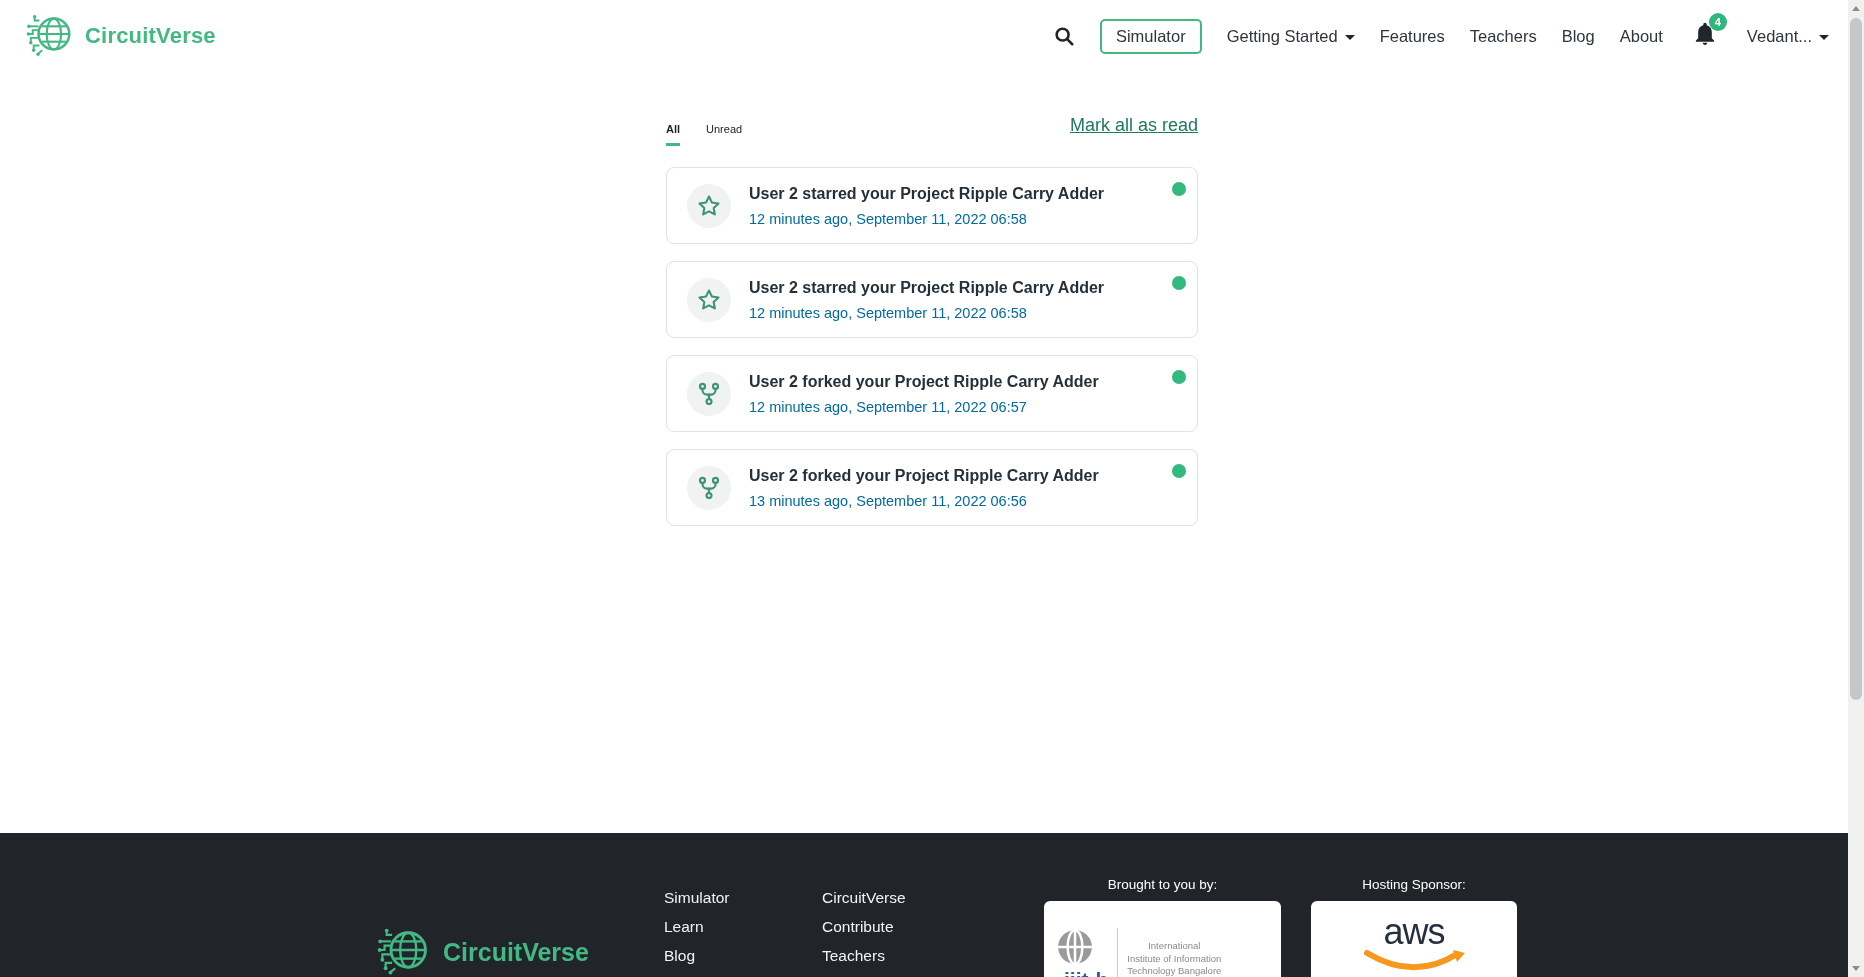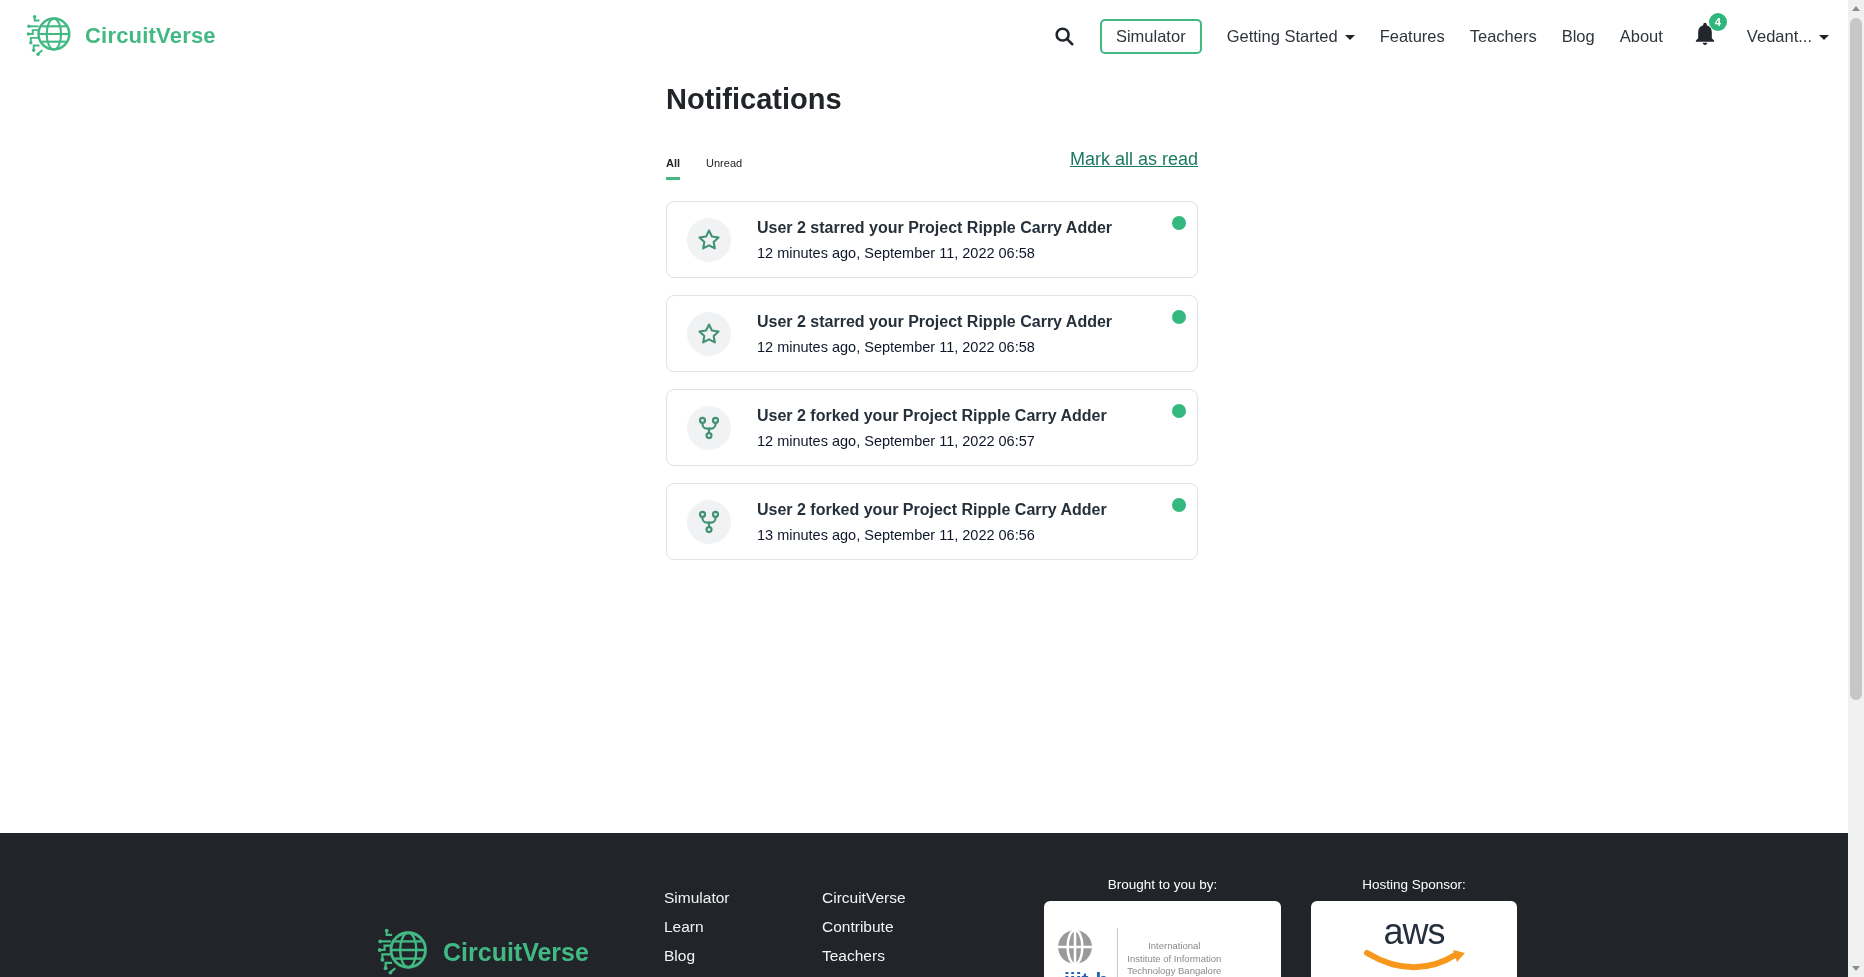--- a/index.html
+++ b/index.html
@@ -60,35 +60,35 @@
          border-bottom: 3px solid transparent; cursor: pointer; }
   .tab.active { font-weight: 700; border-bottom-color: #42b983; }
   .mark-all {
     margin-left: auto; font-size: 18px; color: #1d7a60;
     text-decoration: underline; cursor: pointer; padding-bottom: 10px;
   }
 
   .cards { margin-top: 21px; }
   .notif-card {
     position: relative;
-    display: flex; align-items: center; gap: 26px;
+    display: flex; align-items: center; gap: 18px;
     min-height: 77px;
     border: 1px solid #dfe3e8; border-radius: 8px;
     background: #fff;
     padding: 15px 20px;
     margin-bottom: 17px;
     cursor: pointer;
   }
   .notif-icon-circle {
     width: 44px; height: 44px; border-radius: 50%;
     background: #f1f2f3; flex: none;
     display: flex; align-items: center; justify-content: center;
   }
   .notif-title { font-size: 16px; font-weight: 600; color: #25303a; line-height: 20px; }
-  .notif-time { font-size: 14.5px; color: #0f172a; margin-top: 6px; line-height: 18px; }
+  .notif-time { font-size: 14.5px; color: #0369a1; margin-top: 6px; line-height: 18px; }
   .unread-dot {
     position: absolute; top: 14px; right: 11px;
     width: 14px; height: 14px; border-radius: 50%; background: #33b97d;
   }
 
   
   .footer {
     flex: none;
     height: 144px;
     background: #212529;
@@ -186,21 +186,20 @@
         <path d="M12 22.2c1.15 0 2.1-.95 2.1-2.1h-4.2c0 1.15.95 2.1 2.1 2.1zm6.3-6.3v-5.25c0-3.22-1.71-5.92-4.72-6.64V3.3c0-.87-.71-1.58-1.58-1.58s-1.58.71-1.58 1.58v.71C7.41 4.73 5.7 7.42 5.7 10.65v5.25l-2.1 2.1v1.05h16.8V18l-2.1-2.1z"></path>
       </svg>
       <span class="badge">4</span>
     </span>
     <span class="nav-link"><span>Vedant...</span><span class="caret"></span></span>
   </nav>
 </header>
 
 <main class="main">
   <div class="content">
-    <h1 class="page-title">Notifications</h1>
 
     <div class="tabs-row">
       <span class="tab active">All</span>
       <span class="tab">Unread</span>
       <a class="mark-all">Mark all as read</a>
     </div>
 
     <div class="cards">
 
       <div class="notif-card">

